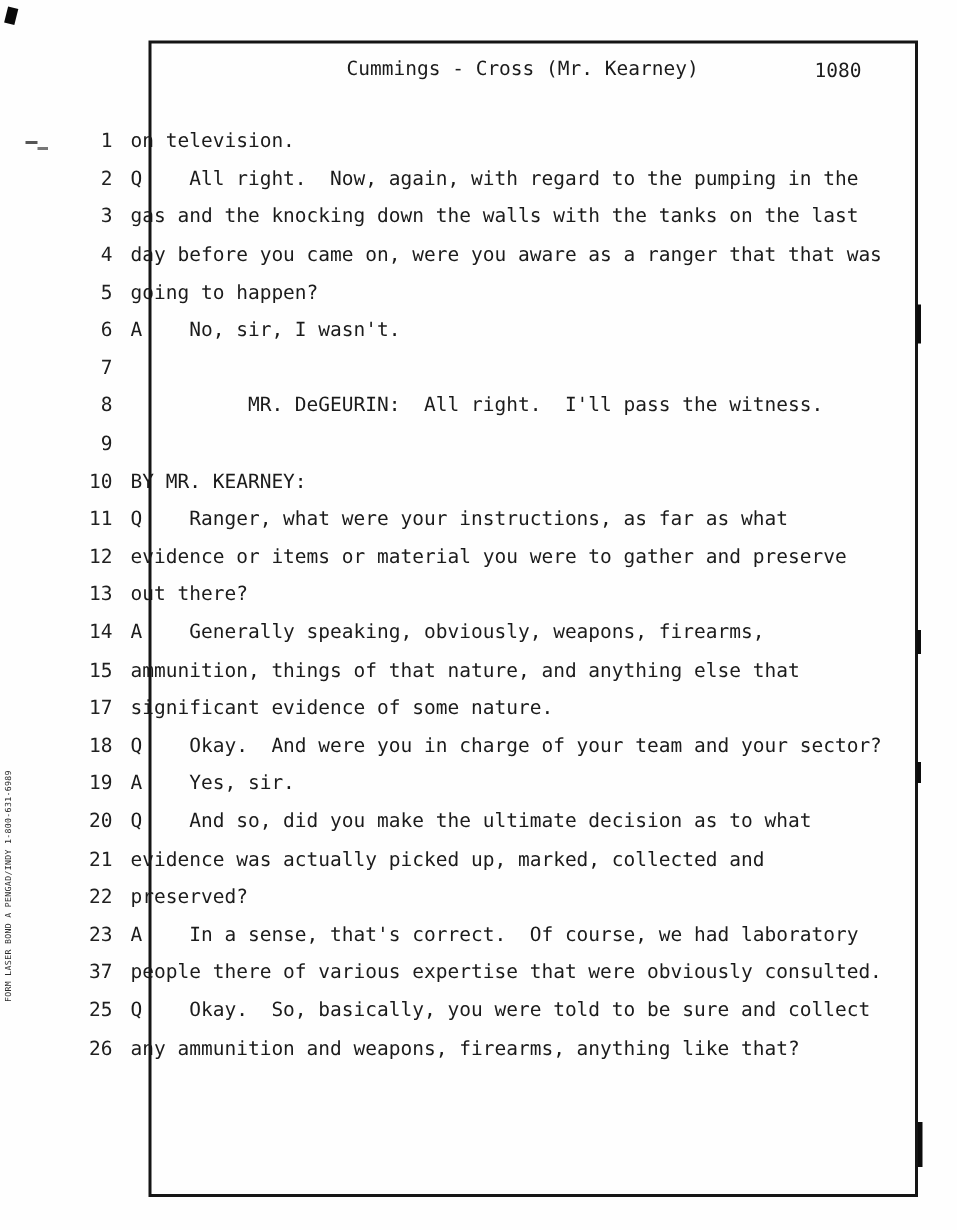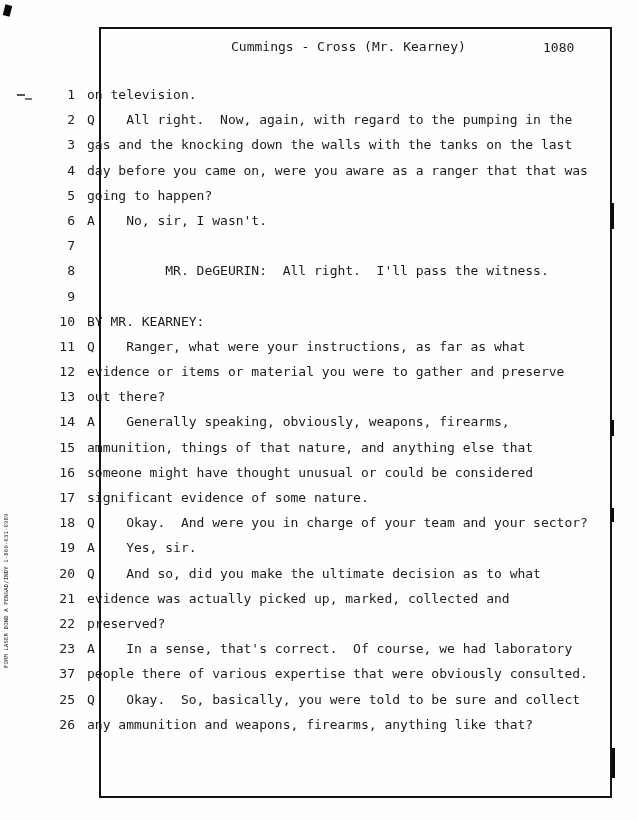--- a/index.html
+++ b/index.html
@@ -130,24 +130,20 @@
   <div class="row">
     <span class="num">14</span>
     <span class="text">A    Generally speaking, obviously, weapons, firearms,</span>
   </div>
 
   <div class="row">
     <span class="num">15</span>
     <span class="text">ammunition, things of that nature, and anything else that</span>
   </div>
 
-  <div class="row">
-    <span class="num">16</span>
-    <span class="text">someone might have thought unusual or could be considered</span>
-  </div>
 
   <div class="row">
     <span class="num">17</span>
     <span class="text">significant evidence of some nature.</span>
   </div>
 
   <div class="row">
     <span class="num">18</span>
     <span class="text">Q    Okay.  And were you in charge of your team and your sector?</span>
   </div>

